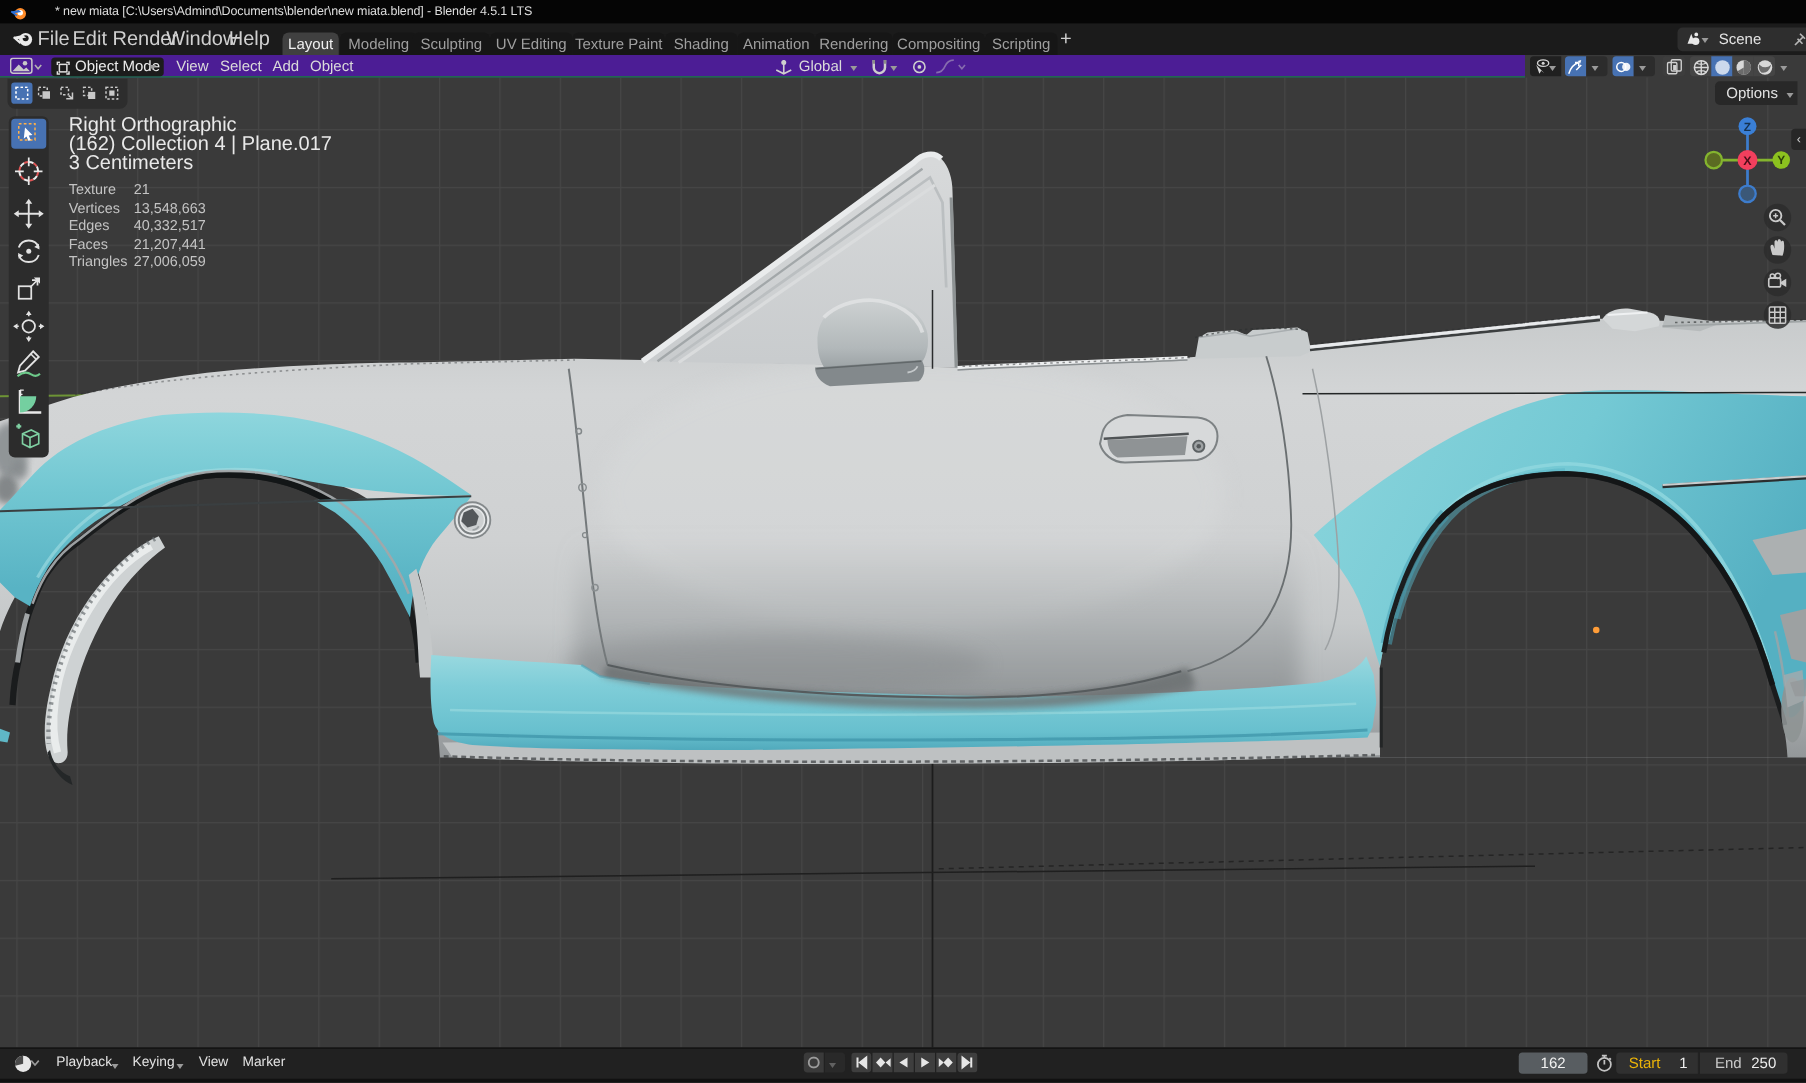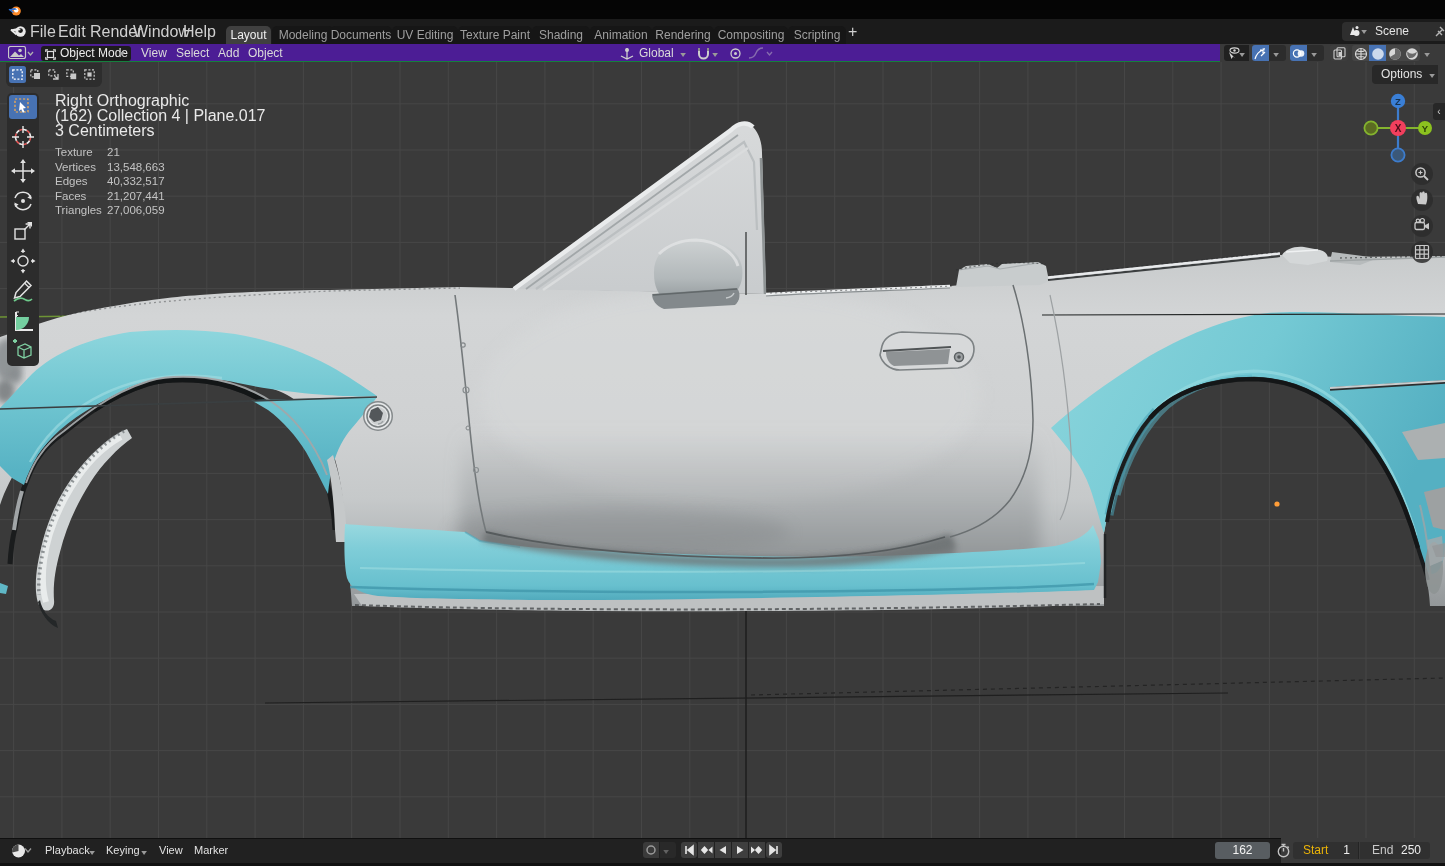--- a/index.html
+++ b/index.html
@@ -13,21 +13,21 @@
   
   #topbar { position:absolute; left:0; top:19px; width:1445px; height:25px; background:#1b1b1b; }
   .menu { position:absolute; top:0; height:25px; line-height:25px; color:#d0d0d0; font-size:16px; }
   .tab { position:absolute; top:7px; height:18px; line-height:18px; color:#9f9f9f; font-size:12px;
     text-align:center; border-radius:5px 5px 0 0; background:#161616; }
   .tab.active { background:#404040; color:#f0f0f0; }
   
   #hdr { position:absolute; left:0; top:44px; width:1220px; height:18px; background:#4c1d95; border-bottom:1px solid #15803d;}
   .hitem { position:absolute; top:0; height:18px; line-height:18px; color:#dadada; font-size:12px; }
   
-  #timeline { position:absolute; left:0; top:838px; width:1281px; height:28px; background:#212121; border-top:1px solid #101010;}
+  #timeline { position:absolute; left:0; top:838px; width:1445px; height:28px; background:#212121; border-top:1px solid #101010;}
   #timeline .strip { position:absolute; left:0; top:24px; width:1445px; height:4px; background:#111111; }
   .titem { position:absolute; top:3px; height:17px; line-height:17px; color:#e2e2e2; font-size:11px; }
   .caret { display:inline-block; font-size:8px; color:#9a9a9a; transform:scaleX(1.4); }
   
   .ovtext { position:absolute; color:#e9e9e9; font-size:16px; white-space:pre; }
   .ovstat { position:absolute; color:#c3c3c3; font-size:11.5px; white-space:pre; }
 </style>
 </head>
 <body>
 <div id="page">
@@ -264,37 +264,38 @@
 <circle cx="1277" cy="504" r="2.6" fill="#ff9d38"></circle>
 </svg>
 
 <div id="titlebar">
   <svg class="abs" style="left:8px;top:3px" width="14" height="14" viewBox="0 0 14 14">
     <circle cx="8.2" cy="8" r="4.6" fill="#ff8b29"></circle>
     <circle cx="8.2" cy="7.2" r="2.2" fill="#fff"></circle>
     <path d="M1,6.2 L7,5 L9,6.5 L3,7.6 Z" fill="#2a6fd6"></path>
     <path d="M1,6.2 L5.5,9.5" stroke="#2a6fd6" stroke-width="1.4"></path>
   </svg>
+  <span style="position:absolute;left:44px;top:0">* new miata [C:\Users\Admind\Documents\blender\new miata.blend] - Blender 4.5.1 LTS</span>
 </div>
 
 <div id="topbar">
   <svg class="abs" style="left:10px;top:5px" width="18" height="15" viewBox="0 0 18 15">
     <circle cx="10.5" cy="7.5" r="5.2" fill="#eaeaea"></circle>
     <circle cx="10.5" cy="6.6" r="2.4" fill="#1b1b1b"></circle>
     <path d="M0.5,5.5 L8,4 L11,6 L3.5,7.5 Z" fill="#eaeaea"></path>
     <path d="M1,5.8 L6.5,10.5" stroke="#eaeaea" stroke-width="1.8"></path>
   </svg>
   <div class="menu" style="left:30px">File</div>
   <div class="menu" style="left:58px">Edit</div>
   <div class="menu" style="left:90px">Render</div>
   <div class="menu" style="left:133px">Window</div>
   <div class="menu" style="left:183px">Help</div>
   <div class="tab active" style="left:226px;width:45px">Layout</div>
   <div class="tab" style="left:272px;width:62px">Modeling</div>
-  <div class="tab" style="left:330px;width:62px">Documents</div>
+  <div class="tab" style="left:330px;width:62px">Sculpting</div>
   <div class="tab" style="left:392px;width:66px">UV Editing</div>
   <div class="tab" style="left:458px;width:74px">Texture Paint</div>
   <div class="tab" style="left:532px;width:58px">Shading</div>
   <div class="tab" style="left:590px;width:62px">Animation</div>
   <div class="tab" style="left:652px;width:62px">Rendering</div>
   <div class="tab" style="left:714px;width:74px">Compositing</div>
   <div class="tab" style="left:788px;width:58px">Scripting</div>
   <div class="menu" style="left:848px;color:#cfcfcf">+</div>
 
   <div class="abs" style="left:1342px;top:3px;width:103px;height:19px;background:#2e2e2e;border-radius:4px 0 0 4px">

